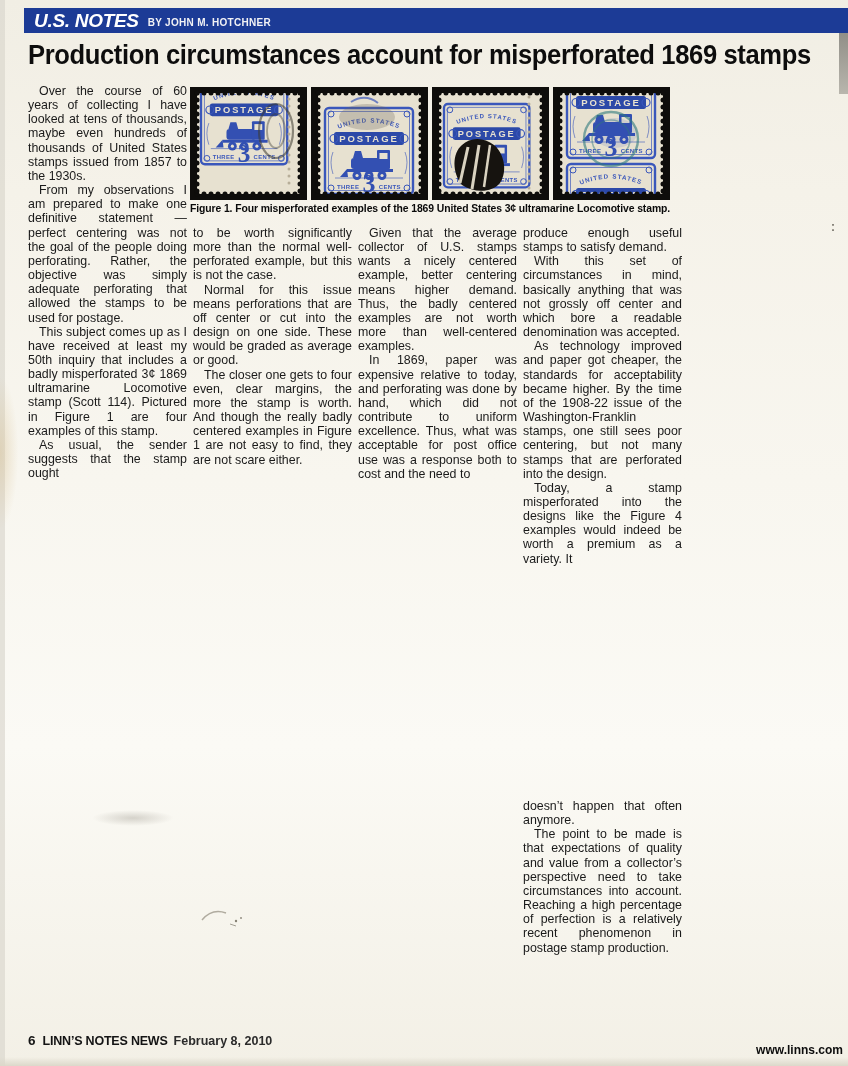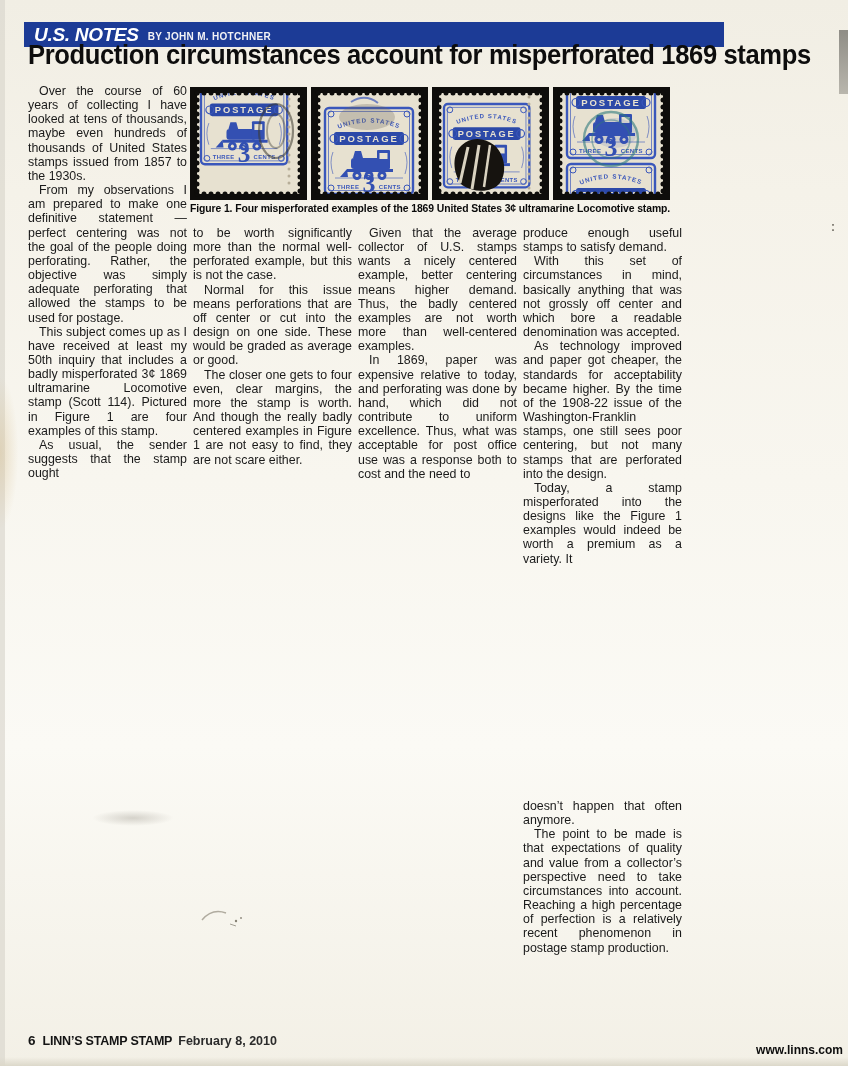--- a/index.html
+++ b/index.html
@@ -10,21 +10,21 @@
   }
   
   .edge-left{position:absolute;left:0;top:0;width:5px;height:1066px;background:#d9d6cd;opacity:.65;}
   .edge-right-top{position:absolute;right:0;top:30px;width:9px;height:64px;background:linear-gradient(180deg,#8f8d86,#b9b6ad);}
   .edge-bottom{position:absolute;left:0;bottom:0;width:848px;height:9px;background:linear-gradient(0deg,#dcd8ca,transparent);}
   .tan-patch{position:absolute;left:-8px;top:378px;width:26px;height:150px;background:radial-gradient(ellipse at 30% 50%,rgba(218,198,158,.55),transparent 72%);}
   .smudge{position:absolute;left:92px;top:810px;width:82px;height:16px;background:radial-gradient(ellipse,rgba(118,112,100,.28),transparent 70%);}
   .artifact-colon{position:absolute;left:831px;top:220px;font-size:12px;font-weight:bold;color:#57534a;opacity:.8;}
 
   
-  .banner{position:absolute;left:24px;top:22px;width:700px;height:25px;background:#1c3b96;display:flex;align-items:center;}
+  .banner{position:absolute;left:24px;top:8px;width:824px;height:25px;background:#1c3b96;display:flex;align-items:center;}
   .banner-title{font-style:italic;font-weight:bold;font-size:19px;color:#ffffff;margin-left:10px;letter-spacing:-.3px;white-space:nowrap;}
   .banner-byline{font-weight:bold;font-size:10px;color:#f2f2f5;margin-left:9px;letter-spacing:.3px;white-space:nowrap;padding-top:3px;}
 
   .headline{
     position:absolute;left:28px;top:39px;margin:0;white-space:nowrap;
     font-size:27.5px;font-weight:bold;letter-spacing:-.4px;color:#0d0d0d;
     transform:scaleX(.93);transform-origin:left top;
   }
 
   
@@ -229,26 +229,26 @@
 
   <div class="col" id="c3">
     <p class="ind">Given that the average collector of U.S. stamps wants a nicely centered example, better centering means higher demand. Thus, the badly centered examples are not worth more than well-centered examples.</p>
     <p class="ind">In 1869, paper was expensive relative to today, and perforating was done by hand, which did not contribute to uniform excellence. Thus, what was acceptable for post office use was a response both to cost and the need to</p>
   </div>
 
   <div class="col" id="c4">
     <p>produce enough useful stamps to satisfy demand.</p>
     <p class="ind">With this set of circumstances in mind, basically anything that was not grossly off center and which bore a readable denomination was accepted.</p>
     <p class="ind">As technology improved and paper got cheaper, the standards for acceptability became higher. By the time of the 1908-22 issue of the Washington-Franklin stamps, one still sees poor centering, but not many stamps that are perforated into the design.</p>
-    <p class="ind">Today, a stamp misperforated into the designs like the Figure 1 examples would indeed be worth a premium as a variety. It</p>
+    <p class="ind">Today, a stamp misperforated into the designs like the Figure 4 examples would indeed be worth a premium as a variety. It</p>
   </div>
 
   <div class="col" id="c5">
     <p>doesn’t happen that often anymore.</p>
     <p class="ind">The point to be made is that expectations of quality and value from a collector’s perspective need to take circumstances into account. Reaching a high percentage of perfection is a relatively recent phenomenon in postage stamp production.</p>
   </div>
 
   <div class="footer-left">
-    <span class="pgnum">6</span><span class="pub">LINN’S STAMP STAMP</span><span class="date">February 8, 2010</span>
+    <span class="pgnum">6</span><span class="pub">LINN’S NOTES NEWS</span><span class="date">February 8, 2010</span>
   </div>
   <div class="footer-right">www.linns.com</div>
 
 </div>
 
 </body></html>

